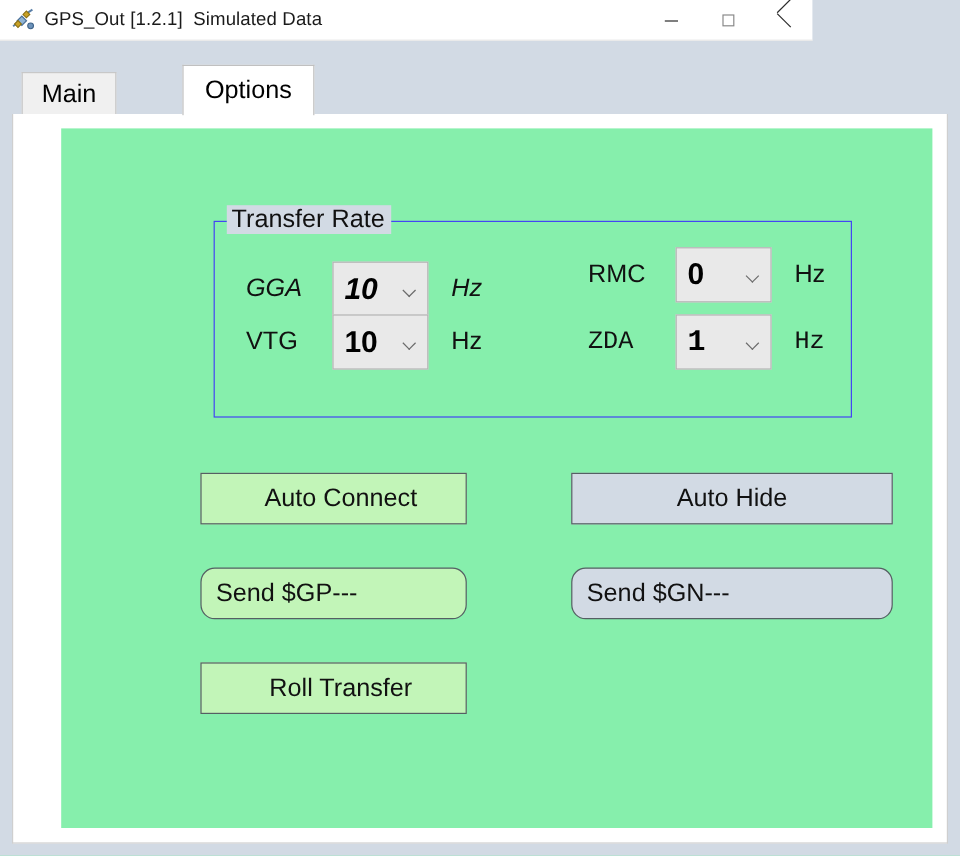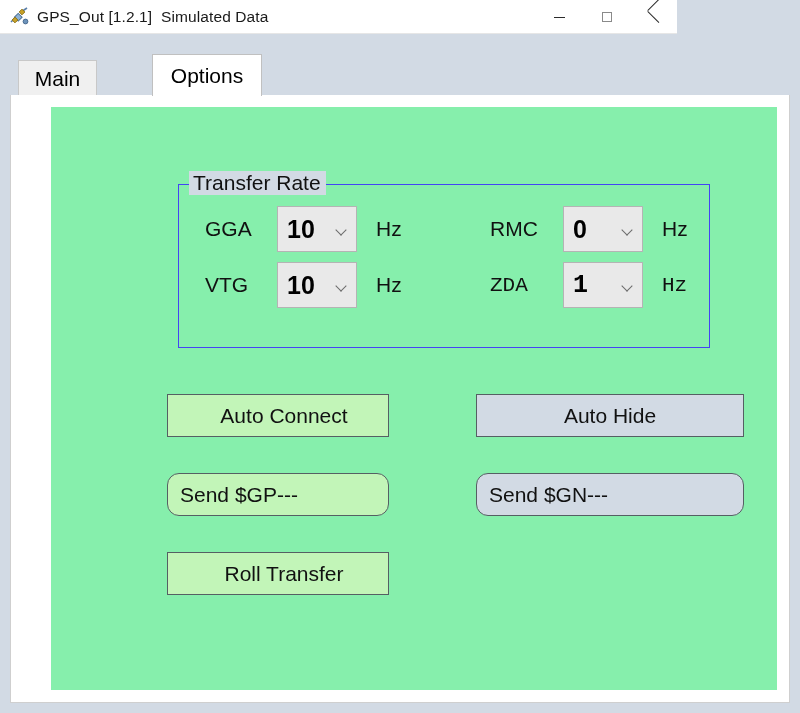--- a/index.html
+++ b/index.html
@@ -292,21 +292,21 @@
       </div>
     </div>
   </div>
 
   <div id="tabpage">
     <div id="tabpage-inner">
 
       <div id="groupbox">
         <span id="groupbox-title">Transfer Rate</span>
 
-        <div class="rate-row" style="left:26px; top:24px;">
+        <div class="rate-row" style="left:26px; top:36px;font-style:italic;">
           <span class="rate-label" style="width:72px;">GGA</span>
           <div class="combo" style="width:80px;">
             <span class="combo-value">10</span>
             <span class="combo-arrow"></span>
           </div>
           <span class="unit" style="margin-left:19px;">Hz</span>
         </div>
 
         <div class="rate-row" style="left:26px; top:80px;">
           <span class="rate-label" style="width:72px;">VTG</span>

